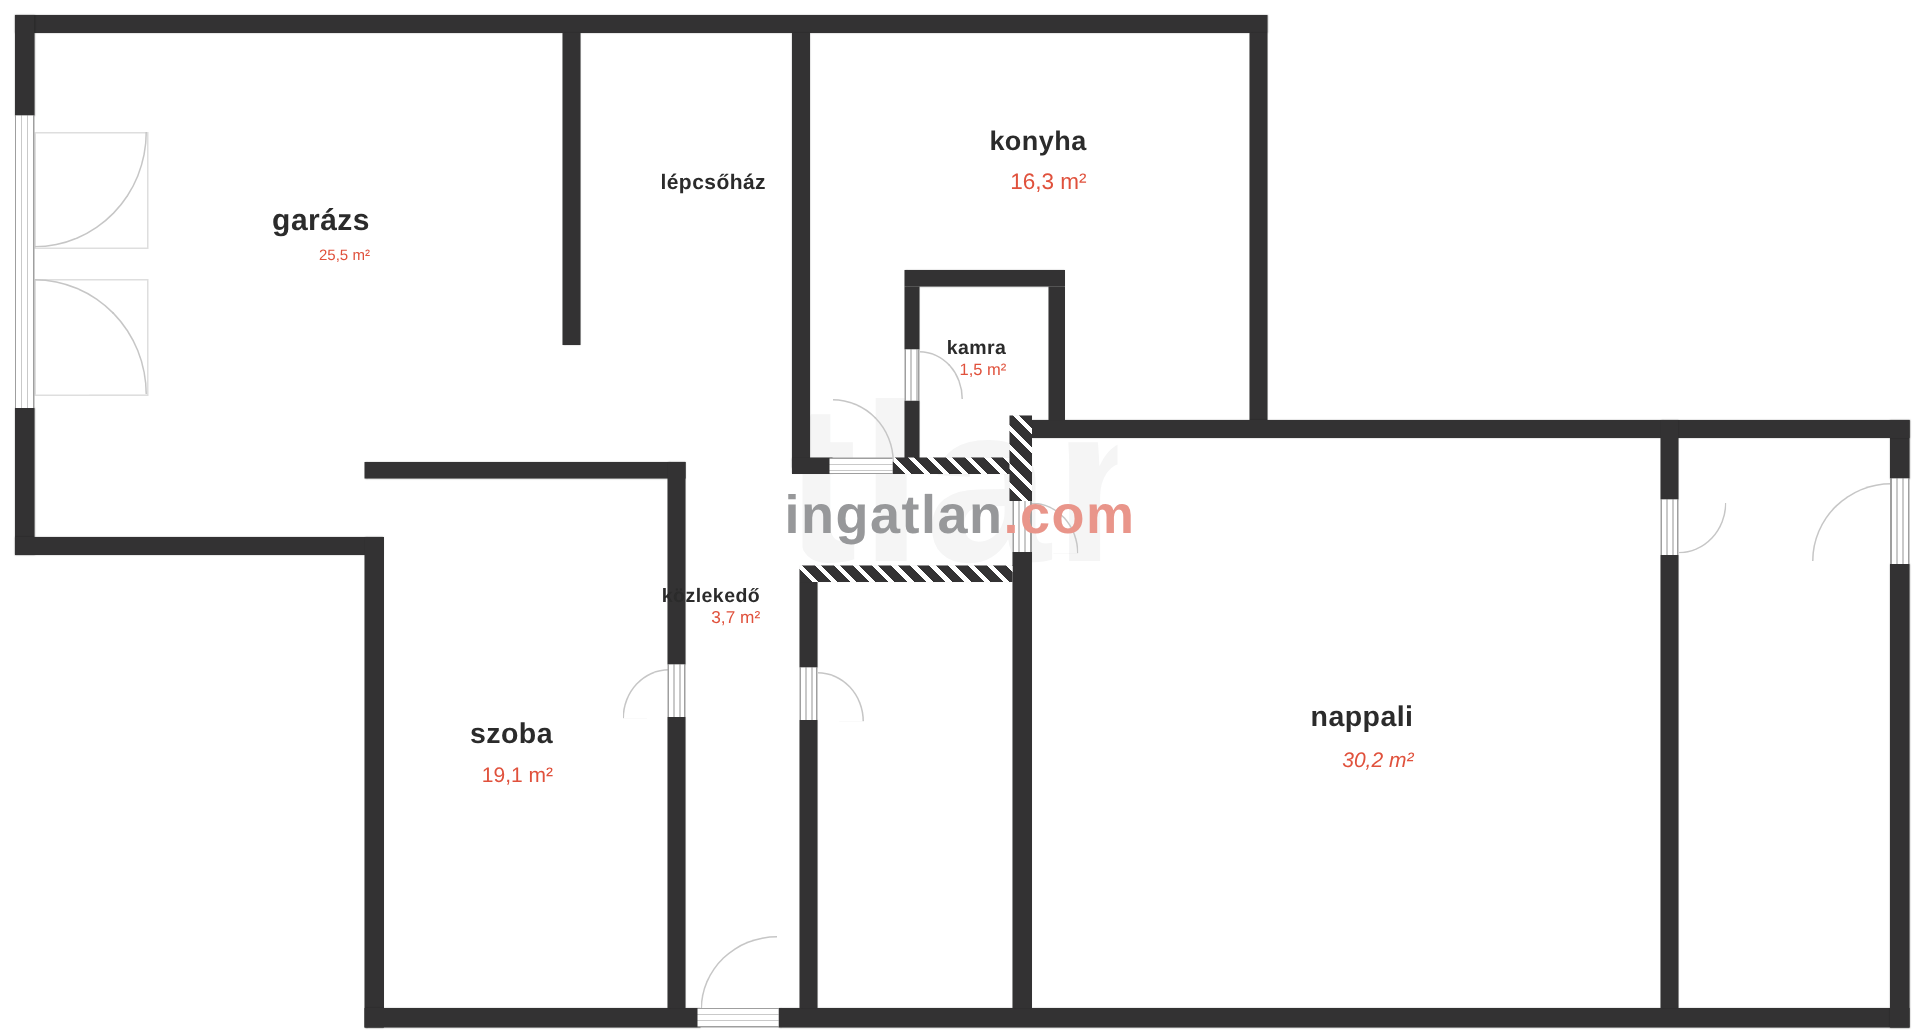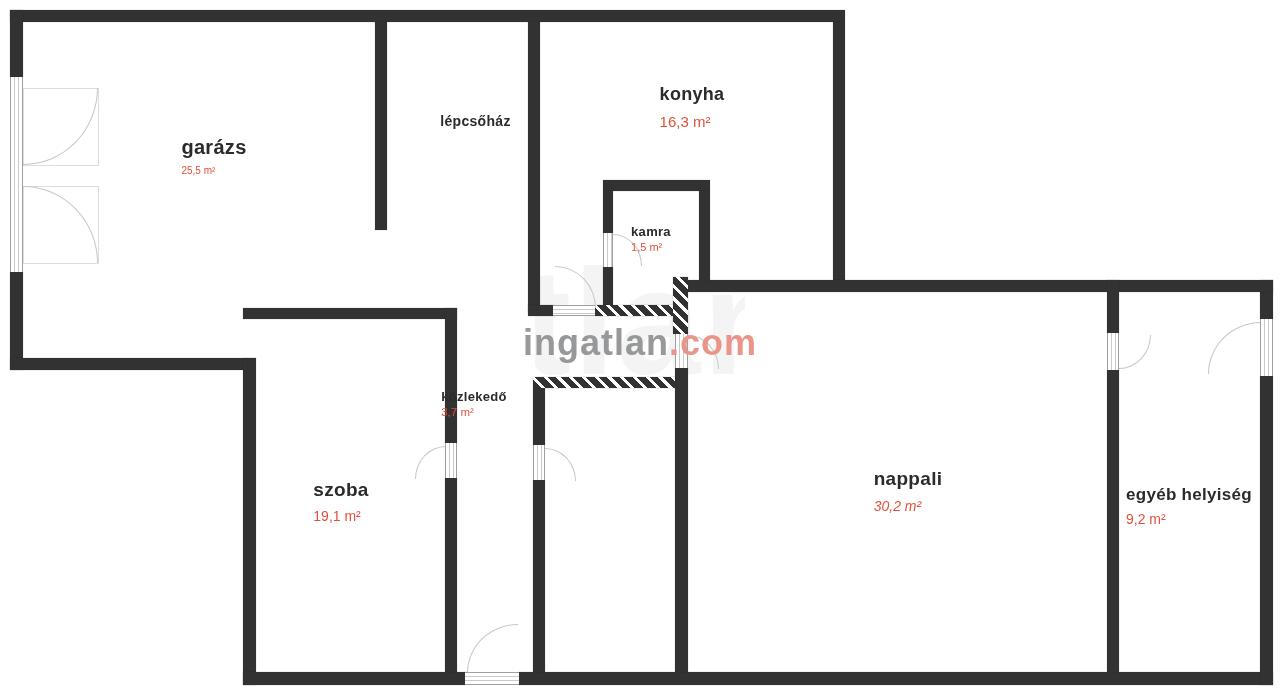--- a/index.html
+++ b/index.html
@@ -17,21 +17,21 @@
   .frame{position:absolute;z-index:4;background:#fff;}
   .frame-v{background:linear-gradient(90deg,#9f9f9f 0 1px,#fff 1px 4px,#c9c9c9 4px 5px,#fff 5px 8px,#c9c9c9 8px 9px,#fff 9px calc(100% - 1px),#9f9f9f calc(100% - 1px));}
   .frame-h{background:linear-gradient(180deg,#9f9f9f 0 1px,#fff 1px 4px,#c9c9c9 4px 5px,#fff 5px 8px,#c9c9c9 8px 9px,#fff 9px calc(100% - 1px),#9f9f9f calc(100% - 1px));}
   .arc{position:absolute;z-index:3;border:0 solid #c6c6c6;}
   .c-tl{border-bottom-right-radius:100%;border-right-width:1px;border-bottom-width:1px;}
   .c-bl{border-top-right-radius:100%;border-top-width:1px;border-right-width:1px;}
   .c-br{border-top-left-radius:100%;border-top-width:1px;border-left-width:1px;}
   .leaf{position:absolute;z-index:2;border:1px solid #dedede;}
   .room-label{
     position:absolute;z-index:5;transform:translateX(-50%);
-    text-align:left;white-space:nowrap;
+    text-align:right;white-space:nowrap;
   }
   .room-name{color:var(--room-text,#2b2b2b);font-weight:bold;letter-spacing:.3px;}
   .room-area{color:var(--area-text,#e0513c);margin-top:6px;}
   .watermark{
     position:absolute;z-index:5;transform:translateX(-50%);
     font-size:36px;font-weight:bold;letter-spacing:1px;white-space:nowrap;
   }
   .wm-brand{color:var(--wm-gray,#97989a);}
   .wm-tld{color:var(--wm-accent,#e9958a);}
   .ghost-clip{position:absolute;z-index:1;overflow:hidden;}
@@ -123,22 +123,18 @@
     <div class="room-area" style="font-size:11.5px;margin-top:2px;">3,7 m²</div>
   </div>
   <div class="room-label" style="left:341px;top:479px;">
     <div class="room-name" style="font-size:19px;">szoba</div>
     <div class="room-area" style="font-size:14px;margin-top:7px;">19,1 m²</div>
   </div>
   <div class="room-label" style="left:908px;top:468px;">
     <div class="room-name" style="font-size:19px;">nappali</div>
     <div class="room-area" style="font-size:14px;margin-top:8px;font-style:italic;">30,2 m²</div>
   </div>
-  <div class="room-label" style="left:1189px;top:485px;">
-    <div class="room-name" style="font-size:17px;">egyéb helyiség</div>
-    <div class="room-area" style="font-size:14px;margin-top:6px;">9,2 m²</div>
-  </div>
 
   <div class="watermark" style="left:640px;top:322px;">
     <span class="wm-brand">ingatlan</span><span class="wm-tld">.com</span>
   </div>
 
 </div>
 
 </body></html>

